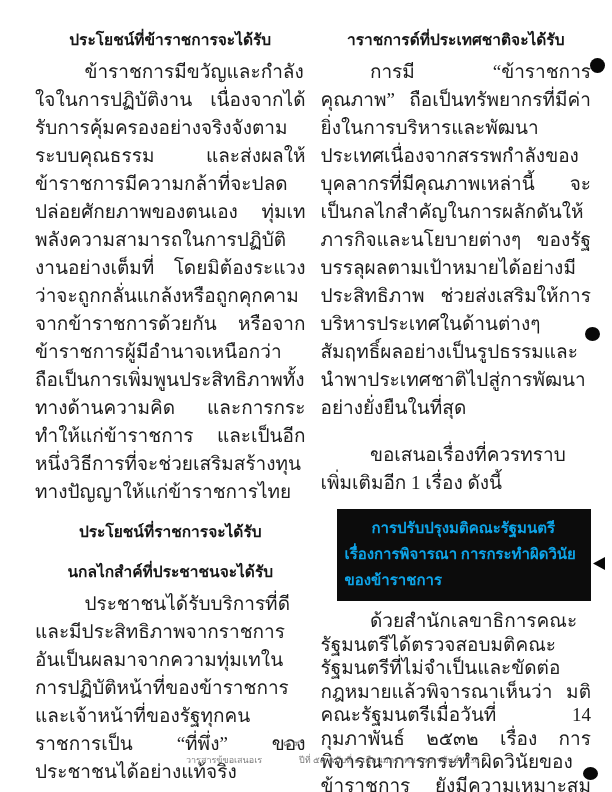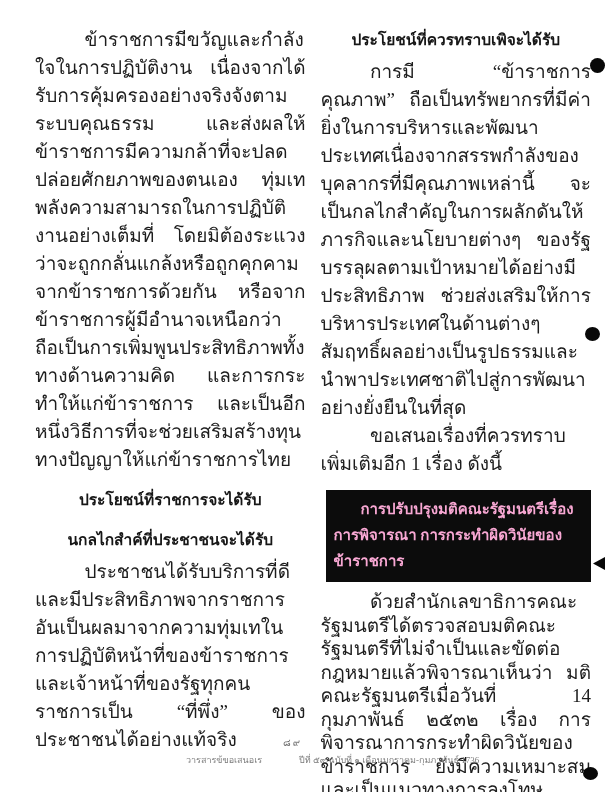--- a/index.html
+++ b/index.html
@@ -34,29 +34,29 @@
   .body-par{
     font-size:19px;
     line-height:28px;
     margin:0;
     text-align:justify;
     text-indent:2.6em;
     overflow-wrap:anywhere;
     word-break:break-word;
   }
   .body-par.tight{line-height:23.5px;}
-  .lead-par{margin-bottom:0;}
+  .lead-par{margin-bottom:19px;}
   .highlight-box{
     background:#0c0c0c;
-    color:#f9a8d4;
+    color:#0ea5e9;
     font-weight:bold;
     font-size:15px;
     line-height:26px;
     padding:6px 8px 8px 8px;
-    margin:10px 0 8px 5px;
+    margin:10px 0 8px 16px;
     text-indent:1.8em;
     overflow-wrap:anywhere;
     word-break:break-word;
   }
   .footer-pageno{
     position:absolute;
     top:735px;left:283px;
     font-size:10px;
     color:#6f6f6f;
     letter-spacing:2px;
@@ -83,36 +83,37 @@
 </style>
 </head>
 <body>
 
 <div class="page">
 
   <div class="columns">
 
     <div class="col">
       <div class="sec">
+        <div class="section-heading">ประโยชน์ที่ข้าราชการจะได้รับ</div>
         <p class="body-par">ข้าราชการมีขวัญและกำลังใจในการปฏิบัติงาน เนื่องจากได้รับการคุ้มครองอย่างจริงจังตามระบบคุณธรรม และส่งผลให้ข้าราชการมีความกล้าที่จะปลดปล่อยศักยภาพของตนเอง ทุ่มเทพลังความสามารถในการปฏิบัติงานอย่างเต็มที่ โดยมิต้องระแวงว่าจะถูกกลั่นแกล้งหรือถูกคุกคามจากข้าราชการด้วยกัน หรือจากข้าราชการผู้มีอำนาจเหนือกว่า ถือเป็นการเพิ่มพูนประสิทธิภาพทั้งทางด้านความคิด และการกระทำให้แก่ข้าราชการ และเป็นอีกหนึ่งวิธีการที่จะช่วยเสริมสร้างทุนทางปัญญาให้แก่ข้าราชการไทย</p>
       </div>
 
       <div class="sec">
         <div class="section-heading">ประโยชน์ที่ราชการจะได้รับ</div>
       </div>
 
       <div class="sec">
         <div class="section-heading">นกลไกสำค์ที่ประชาชนจะได้รับ</div>
         <p class="body-par">ประชาชนได้รับบริการที่ดีและมีประสิทธิภาพจากราชการ อันเป็นผลมาจากความทุ่มเทในการปฏิบัติหน้าที่ของข้าราชการและเจ้าหน้าที่ของรัฐทุกคน ราชการเป็น “ที่พึ่ง” ของประชาชนได้อย่างแท้จริง</p>
       </div>
     </div>
 
     <div class="col">
       <div class="sec">
-        <div class="section-heading">ประโยชน์ที่ควรทราบเพิจะได้รับ</div>
+        <div class="section-heading">าราชการด์ที่ประเทศชาติจะได้รับ</div>
         <p class="body-par lead-par">การมี “ข้าราชการคุณภาพ” ถือเป็นทรัพยากรที่มีค่ายิ่งในการบริหารและพัฒนาประเทศเนื่องจากสรรพกำลังของบุคลากรที่มีคุณภาพเหล่านี้ จะเป็นกลไกสำคัญในการผลักดันให้ภารกิจและนโยบายต่างๆ ของรัฐบรรลุผลตามเป้าหมายได้อย่างมีประสิทธิภาพ ช่วยส่งเสริมให้การบริหารประเทศในด้านต่างๆ สัมฤทธิ์ผลอย่างเป็นรูปธรรมและนำพาประเทศชาติไปสู่การพัฒนาอย่างยั่งยืนในที่สุด</p>
         <p class="body-par">ขอเสนอเรื่องที่ควรทราบเพิ่มเติมอีก 1 เรื่อง ดังนี้</p>
       </div>
 
       <div class="highlight-box">การปรับปรุงมติคณะรัฐมนตรีเรื่องการพิจารณา การกระทำผิดวินัยของข้าราชการ</div>
 
       <p class="body-par tight">ด้วยสำนักเลขาธิการคณะรัฐมนตรีได้ตรวจสอบมติคณะรัฐมนตรีที่ไม่จำเป็นและขัดต่อกฎหมายแล้วพิจารณาเห็นว่า มติคณะรัฐมนตรีเมื่อวันที่ 14 กุมภาพันธ์ ๒๕๓๒ เรื่อง การพิจารณาการกระทำผิดวินัยของข้าราชการ ยังมีความเหมาะสมและเป็นแนวทางการลงโทษข้าราชการที่ได้มาตรฐานโทษ จำเป็นให้คงอยู่ต่อไป แต่สมควรปรับปรุงมติคณะรัฐมนตรีในเรื่องนี้เกี่ยวกับระดับโทษ เนื่องจากพระราชบัญญัติระเบียบข้าราชการพลเรือน พ.ศ.๒๕๓๕ มาตรา ๑๐๐ ได้กำหนดโทษทางวินัยไว้ ๕ สถาน คือ ภาคทัณฑ์ ตัดเงินเดือน ลดขั้นเงินเดือน ปลดออกและไล่ออก ประกอบกับมาตรา ๑๐๔</p>
     </div>
 
   </div>

